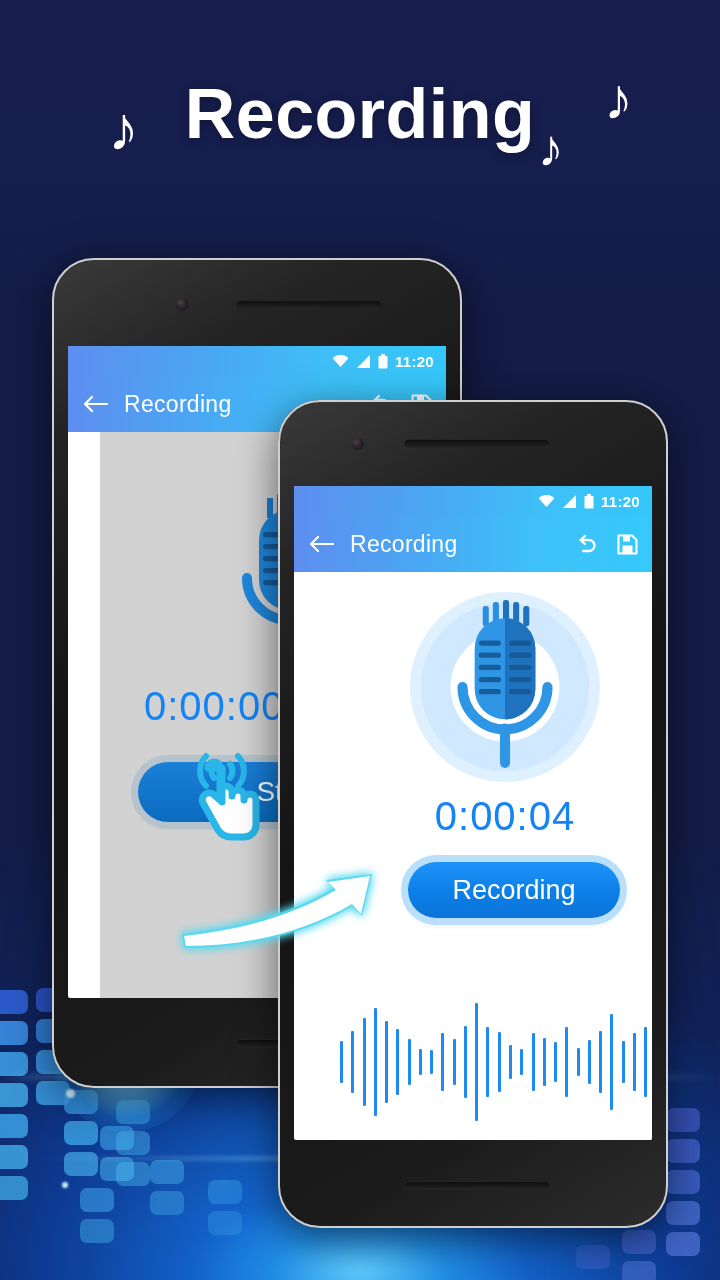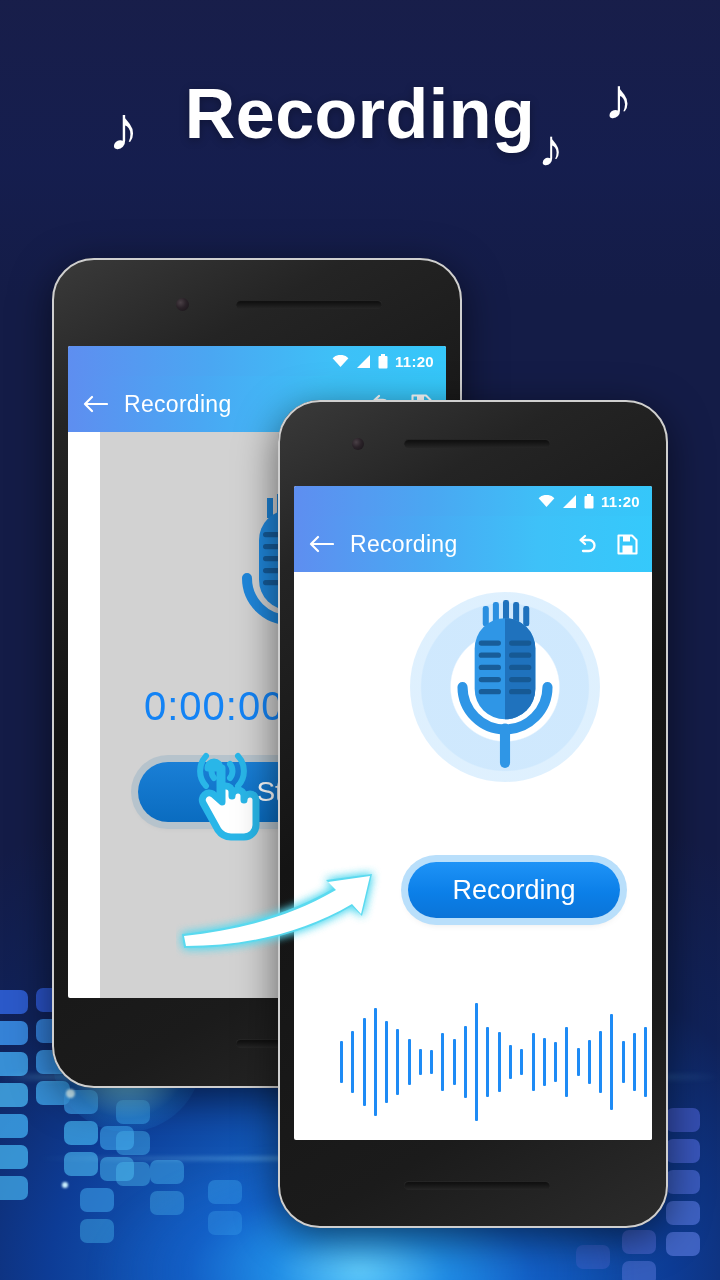--- a/index.html
+++ b/index.html
@@ -356,20 +356,21 @@
               <rect x="19" y="39" width="11" height="2.6" rx="1.3"></rect>
                 <rect x="34" y="39" width="11" height="2.6" rx="1.3"></rect>
               <rect x="19" y="45" width="11" height="2.6" rx="1.3"></rect>
                 <rect x="34" y="45" width="11" height="2.6" rx="1.3"></rect>
             </g>
             <path d="M11 44 a21 21 0 0 0 42 0" stroke="#2f96e6" stroke-width="5" fill="none" stroke-linecap="round"></path>
             <rect x="29.5" y="62" width="5" height="22" rx="2.5" fill="#2f96e6"></rect>
           </g>
         </svg>
 
+        <div class="timer" style="top:222px; font-size:40px;">0:00:04</div>
 
         <div class="rec-btn" style="left:82px; top:290px; width:212px; height:56px;">
           <span style="font-size:27px;">Recording</span>
         </div>
 
         <div class="wave" style="left:14px; right:14px; top:420px; height:140px;">
             <i style="height: 42px; background: rgb(30, 139, 245);"></i>
             <i style="height: 62px; background: rgb(30, 139, 245);"></i>
             <i style="height: 88px; background: rgb(30, 139, 245);"></i>
             <i style="height: 108px; background: rgb(30, 139, 245);"></i>

